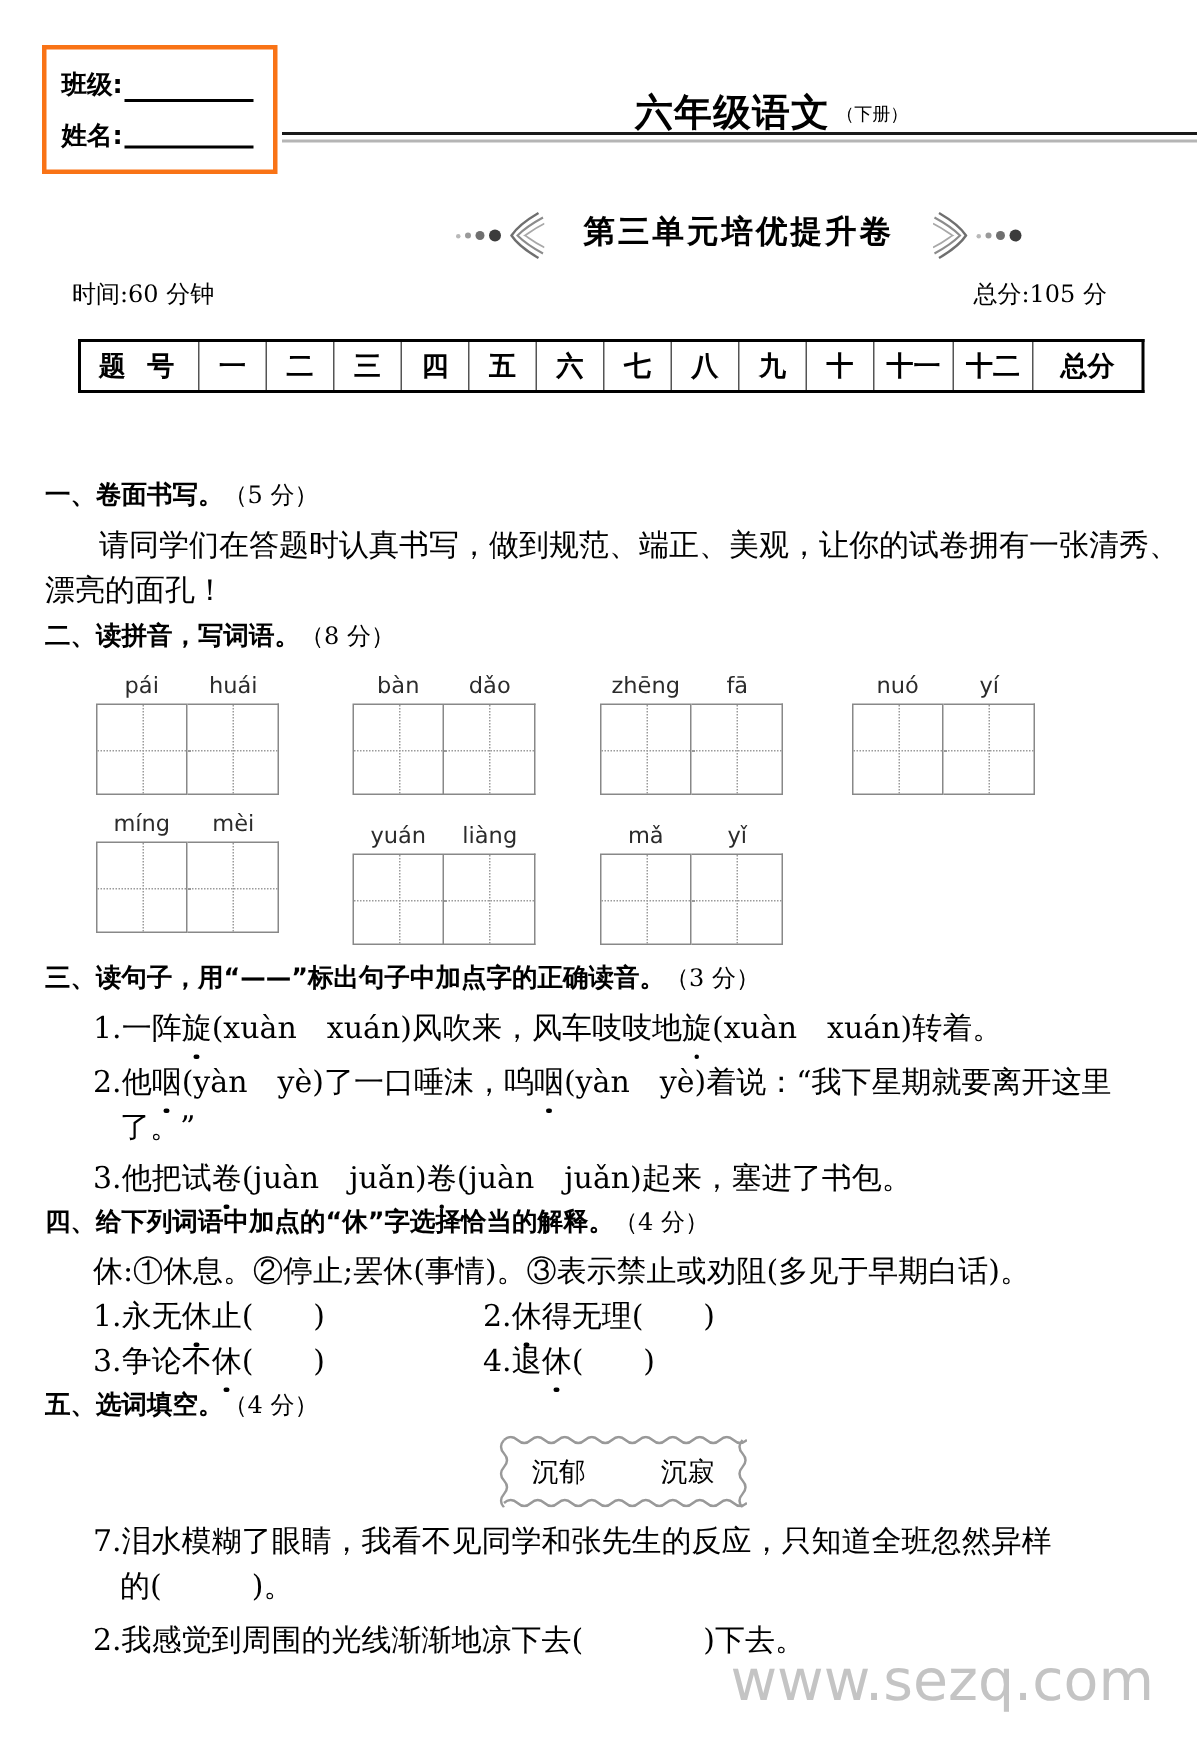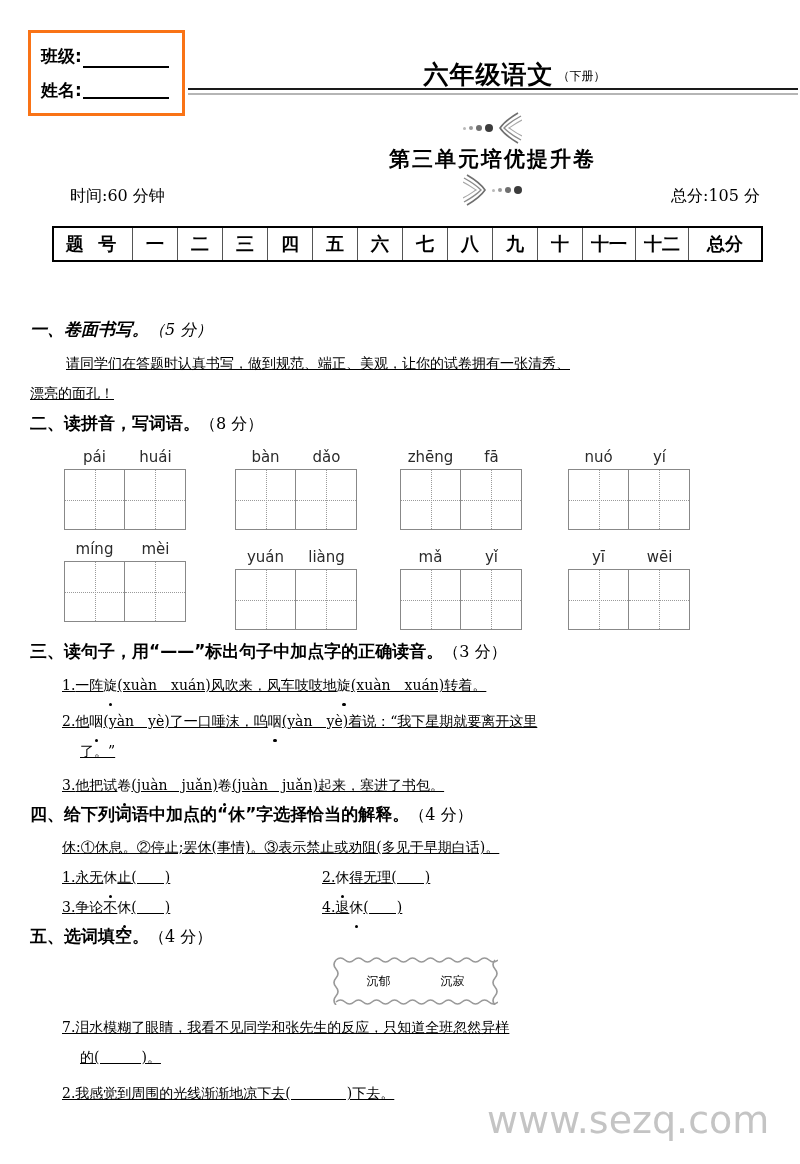--- a/index.html
+++ b/index.html
@@ -90,23 +90,22 @@
   }
 
   
   .subtitle-row {
     position: absolute;
     left: 185px;
     top: 140px;
     width: 615px;
     height: 38px;
     display: flex;
-    align-items: center;
+    align-items: flex-start;
     justify-content: center;
-    flex-direction: column;
   }
   .subtitle-text {
     font-size: 21px;
     font-weight: bold;
     font-family: "DejaVu Sans", "Liberation Sans", sans-serif;
     letter-spacing: 2px;
     margin: 0 26px;
   }
   .orn {
     display: flex;
@@ -134,21 +133,20 @@
   
   .meta-line {
     position: absolute;
     left: 48px;
     top: 186px;
     width: 690px;
     display: flex;
     justify-content: space-between;
     font-size: 16px;
     font-family: "DejaVu Serif", "Liberation Serif", serif;
-    margin-left: 22px;
   }
 
   
   .score-table {
     position: absolute;
     left: 52px;
     top: 226px;
     border-collapse: collapse;
     border: 2.5px solid #000;
   }
@@ -176,25 +174,24 @@
     font-family: "DejaVu Sans", "Liberation Sans", sans-serif;
     white-space: nowrap;
   }
   .sec-h .pts {
     font-weight: normal;
     font-family: "DejaVu Serif", "Liberation Serif", serif;
     font-size: 16px;
   }
   .body-t {
     position: absolute;
-    font-size: 14px;
+    font-size: 20px;
     font-family: "DejaVu Serif", "Liberation Serif", serif;
     line-height: 30px;
     white-space: nowrap;
-    text-decoration: underline;
   }
 
   
   .dotc {
     position: relative;
     display: inline-block;
   }
   .dotc::after {
     content: "";
     position: absolute;
@@ -263,21 +260,21 @@
   .wordbank .wb-inner {
     position: absolute;
     left: 0;
     top: 0;
     width: 165px;
     height: 48px;
     display: flex;
     align-items: center;
     justify-content: center;
     gap: 50px;
-    font-size: 12px;
+    font-size: 18px;
     font-family: "DejaVu Serif", "Liberation Serif", serif;
   }
 
   
   .watermark {
     position: absolute;
     left: 487px;
     top: 1098px;
     font-size: 38px;
     color: #c4c4c4;
@@ -357,21 +354,21 @@
         <td class="num">八</td>
         <td class="num">九</td>
         <td class="num">十</td>
         <td class="wide">十一</td>
         <td class="wide">十二</td>
         <td class="tot">总分</td>
       </tr>
     </tbody>
   </table>
 
-  <div class="sec-h" style="top:318px;font-style:italic;">
+  <div class="sec-h" style="top:318px;">
     <span>一、卷面书写。</span><span class="pts">（5 分）</span>
   </div>
   <div class="body-t" style="left:66px; top:348px;">请同学们在答题时认真书写，做到规范、端正、美观，让你的试卷拥有一张清秀、</div>
   <div class="body-t" style="left:30px; top:378px;">漂亮的面孔！</div>
 
   <div class="sec-h" style="top:412px;">
     <span>二、读拼音，写词语。</span><span class="pts">（8 分）</span>
   </div>
 
   <div class="py-group" style="left:64px; top:448px;">
@@ -432,30 +429,20 @@
     </div>
     <div class="py-cells">
       <div class="py-cell"></div>
       <div class="py-cell"></div>
     </div>
   </div>
   <div class="py-group" style="left:400px; top:548px;">
     <div class="py-labels">
       <span>mǎ</span>
       <span>yǐ</span>
-    </div>
-    <div class="py-cells">
-      <div class="py-cell"></div>
-      <div class="py-cell"></div>
-    </div>
-  </div>
-  <div class="py-group" style="left:568px; top:548px;">
-    <div class="py-labels">
-      <span>yī</span>
-      <span>wēi</span>
     </div>
     <div class="py-cells">
       <div class="py-cell"></div>
       <div class="py-cell"></div>
     </div>
   </div>
 
   <div class="sec-h" style="top:640px;">
     <span>三、读句子，用“——”标出句子中加点字的正确读音。</span><span class="pts">（3 分）</span>
   </div>

